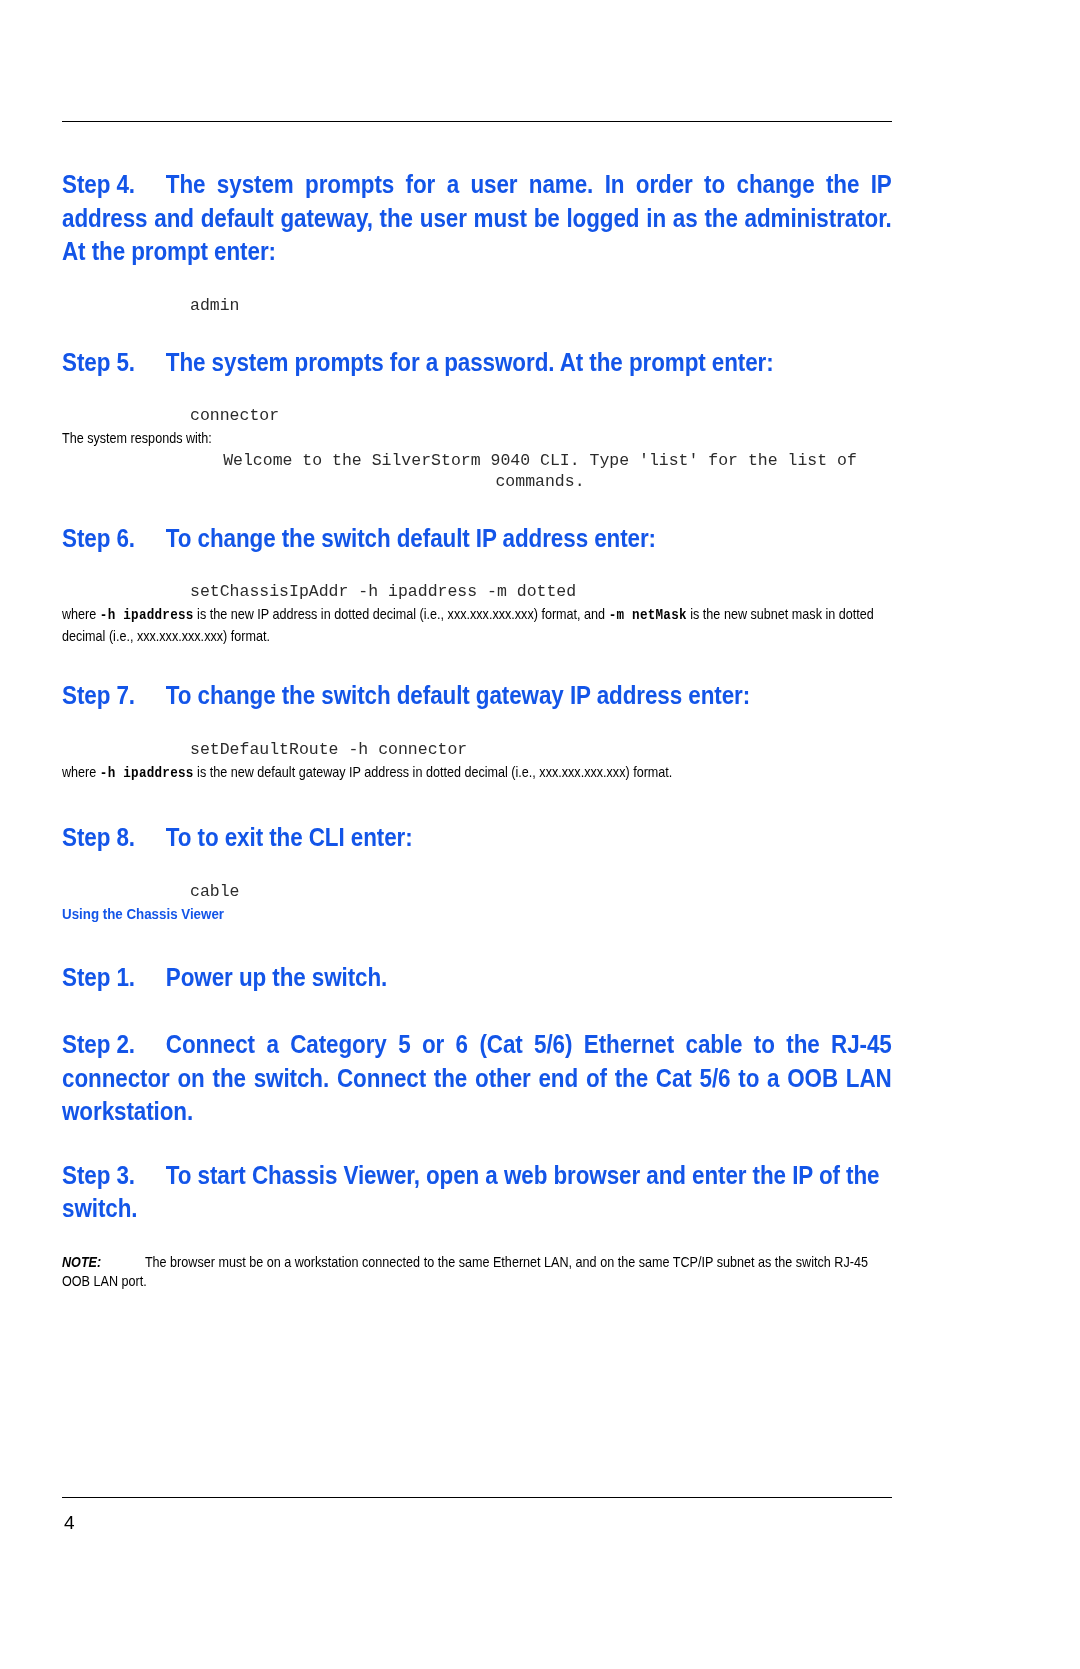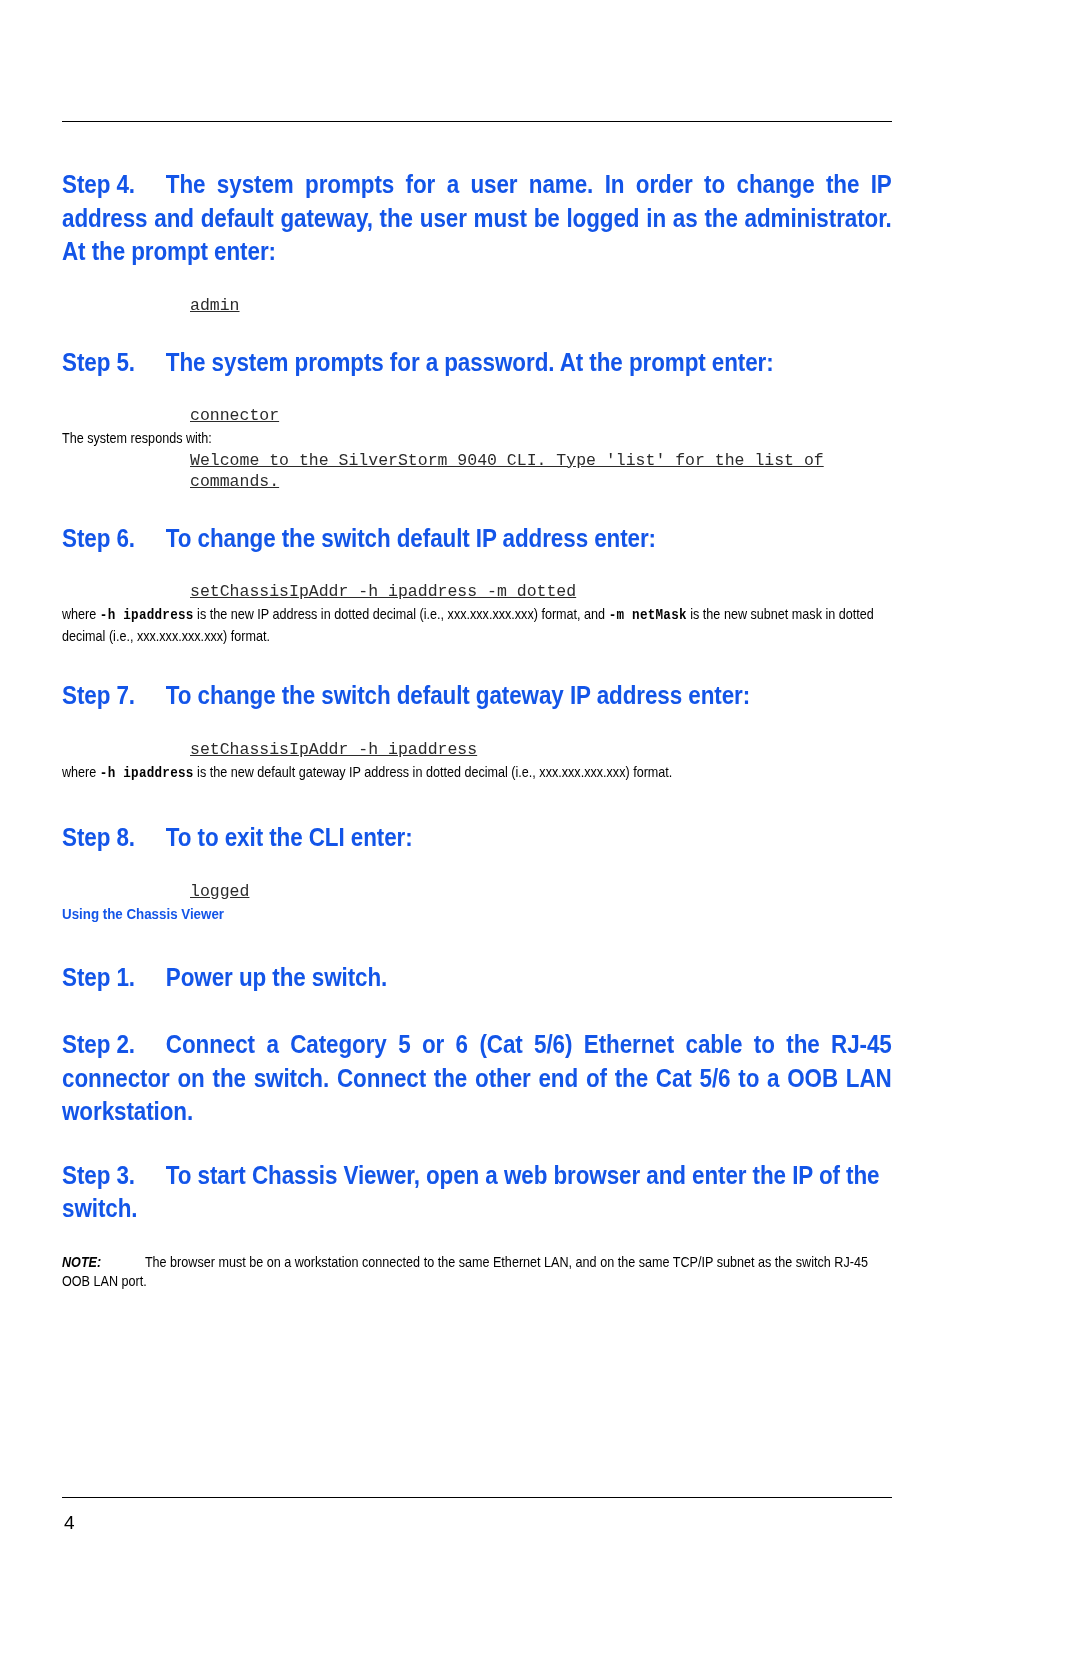--- a/index.html
+++ b/index.html
@@ -80,25 +80,25 @@
 
   
   .code {
     font-family: "Liberation Mono", "DejaVu Sans Mono", monospace;
     font-size: 16.5px;
     line-height: 21px;
     color: #2b2b2b;
     margin: 0;
     padding-left: 128px;
     white-space: pre-wrap;
-    text-decoration: underline;
   }
   .code.wrap {
     padding-left: 128px;
     max-width: 700px;
+    text-align: center;
   }
 
   
   .body {
     font-family: "Liberation Sans Narrow", "Liberation Sans", sans-serif;
     font-size: 15px;
     line-height: 19.5px;
     color: #000;
     margin: 0;
     transform: scaleX(0.84);
@@ -166,29 +166,29 @@
     <p class="step nojust"><span class="num">Step 6.</span><span>To change the switch default IP address enter:</span></p>
     <div class="sp-26"></div>
     <p class="code">setChassisIpAddr -h ipaddress -m dotted</p>
     <div class="sp-2"></div>
     <p class="body"><span>where </span><b class="mono">-h ipaddress</b><span> is the new IP address in dotted decimal (i.e., xxx.xxx.xxx.xxx) format, and </span><b class="mono">-m netMask</b><span> is the new subnet mask in dotted decimal (i.e., xxx.xxx.xxx.xxx) format.</span></p>
 
     <div class="sp-34"></div>
 
     <p class="step nojust"><span class="num">Step 7.</span><span>To change the switch default gateway IP address enter:</span></p>
     <div class="sp-26"></div>
-    <p class="code">setChassisIpAddr -h ipaddress</p>
+    <p class="code">setDefaultRoute -h connector</p>
     <div class="sp-2"></div>
     <p class="body"><span>where </span><b class="mono">-h ipaddress</b><span> is the new default gateway IP address in dotted decimal (i.e., xxx.xxx.xxx.xxx) format.</span></p>
 
     <div class="sp-38"></div>
 
     <p class="step nojust"><span class="num">Step 8.</span><span>To to exit the CLI enter:</span></p>
     <div class="sp-26"></div>
-    <p class="code">logged</p>
+    <p class="code">cable</p>
 
     <div class="sp-2"></div>
 
     <p class="subhead">Using the Chassis Viewer</p>
 
     <div class="sp-38"></div>
 
     <p class="step nojust"><span class="num">Step 1.</span><span>Power up the switch.</span></p>
 
     <div class="sp-34"></div>

